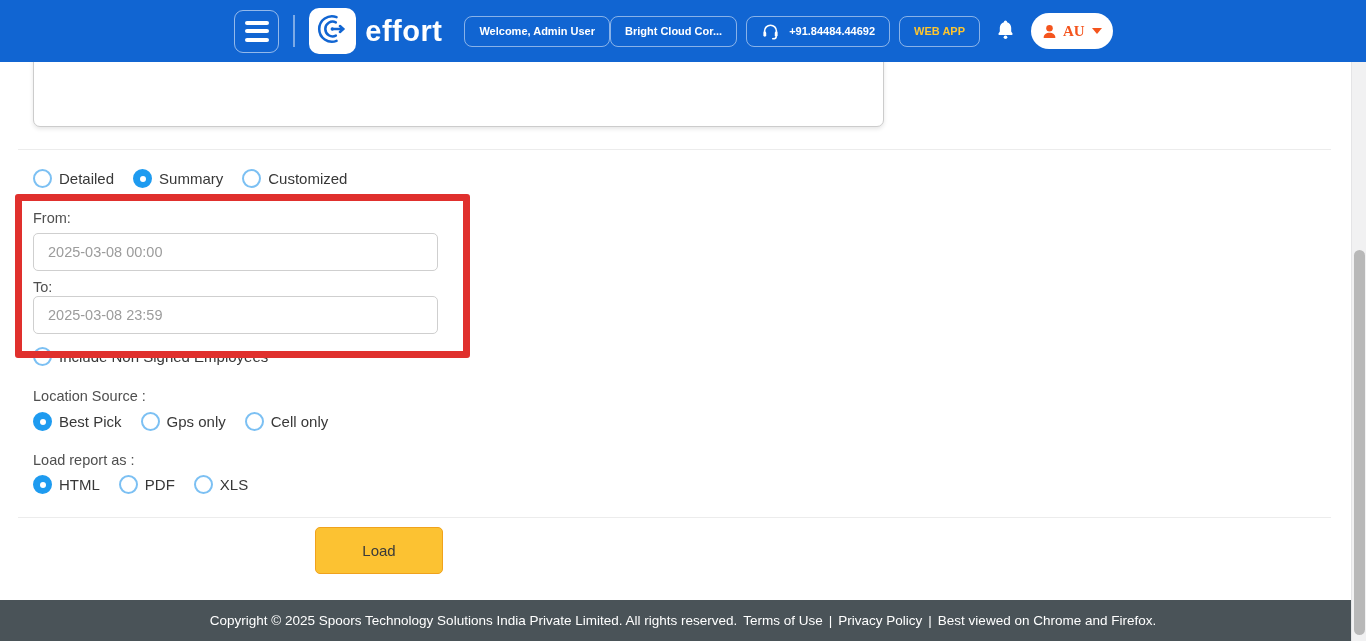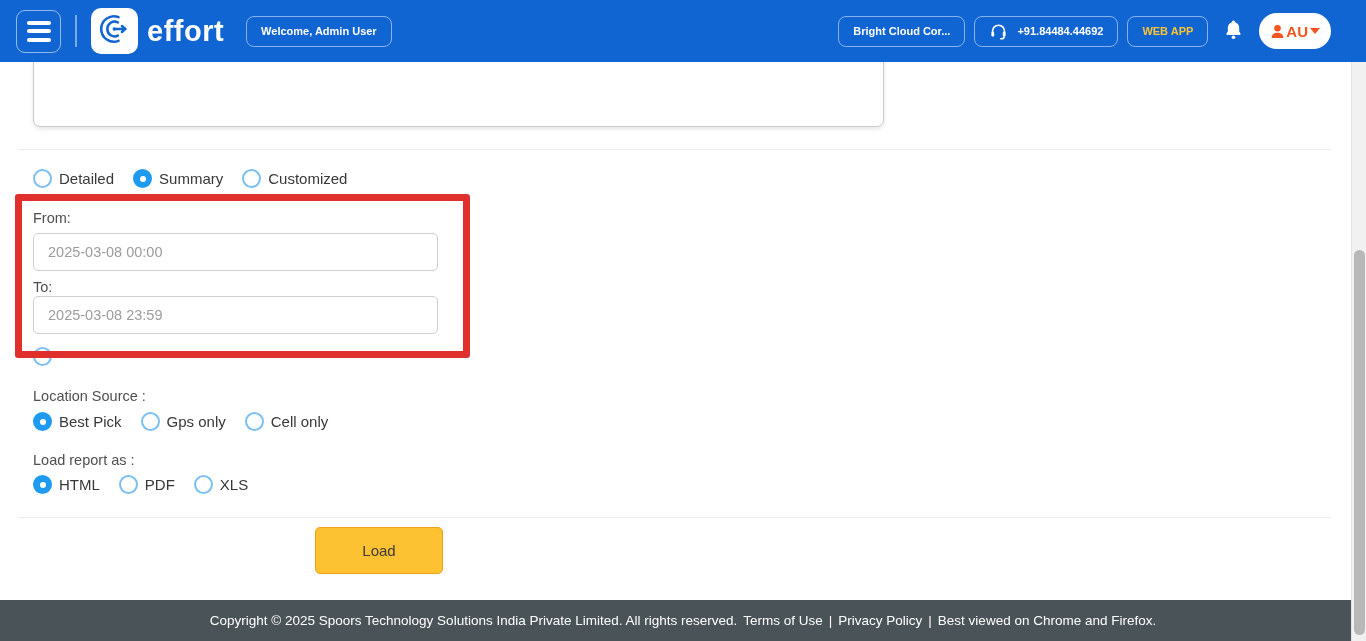--- a/index.html
+++ b/index.html
@@ -9,21 +9,21 @@
     background: #ffffff;
     position: relative;
     overflow: hidden;
     color: #3a3a3a;
   }
 
   
   .header {
     position: absolute; top: 0; left: 0; width: 1366px; height: 62px;
     background: #1165d2; z-index: 30;
-    display: flex; align-items: center; justify-content: space-between;
+    display: flex; align-items: center; justify-content: center;
   }
   .h-left { display: flex; align-items: center; padding-left: 16px; }
   .hamburger {
     width: 45px; height: 43px; border: 1.5px solid rgba(255,255,255,.55);
     border-radius: 9px; background: transparent; cursor: pointer;
     display: flex; flex-direction: column; justify-content: center; align-items: center; gap: 4.5px;
   }
   .hamburger .bar { width: 24px; height: 4px; background: #fff; border-radius: 2px; }
   .vdivider { width: 2px; height: 32px; background: rgba(255,255,255,.45); margin: 0 14px; }
   .logo {
@@ -36,22 +36,22 @@
     background: transparent; color: #fff; font-weight: 600; font-size: 11px;
     display: flex; align-items: center; padding: 0 14px; gap: 9px; cursor: pointer;
     font-family: "Liberation Sans", sans-serif; white-space: nowrap;
   }
   .welcome-btn { margin-left: 22px; }
   .h-right { display: flex; align-items: center; gap: 9px; padding-right: 35px; }
   .webapp-btn { color: #fdc52f; font-weight: 700; }
   .bell-btn { background: none; border: none; margin: 0 7px; cursor: pointer; display: flex; }
   .avatar-pill {
     height: 36px; background: #fff; border-radius: 18px; border: none; cursor: pointer;
-    display: flex; align-items: center; padding: 0 11px 0 10px; 
-    color: #f4541d; font-weight: 700; font-size: 15px; font-family: Liberation Sans, sans-serif;
+    display: flex; align-items: center; padding: 0 11px 0 10px; gap: 5px;
+    color: #f4541d; font-weight: 700; font-size: 15px; font-family: Liberation Serif, serif;
   }
   .caret-down {
     width: 0; height: 0; margin-left: 2px;
     border-left: 5px solid transparent; border-right: 5px solid transparent;
     border-top: 6px solid #f4541d;
   }
 
   
   .selection-box {
     position: absolute; left: 33px; top: 30px; width: 851px; height: 97px;
@@ -204,20 +204,21 @@
 </div>
 
 <label class="field-label" id="label-from">From:</label>
 <input class="text-input" id="input-from" type="text" value="2025-03-08 00:00" style="">
 
 <label class="field-label" id="label-to">To:</label>
 <input class="text-input" id="input-to" type="text" value="2025-03-08 23:59" style="">
 
 <div id="include-row" class="radio-option" style="margin:0;">
   <span class="radio-circle"></span>
+  <span class="radio-label">Include Non Signed Employees</span>
 </div>
 
 <label class="field-label" id="label-location">Location Source :</label>
 <div class="radio-row" id="location-row">
   <div class="radio-option checked">
     <span class="radio-circle"></span>
     <span class="radio-label">Best Pick</span>
   </div>
   <div class="radio-option">
     <span class="radio-circle"></span>

